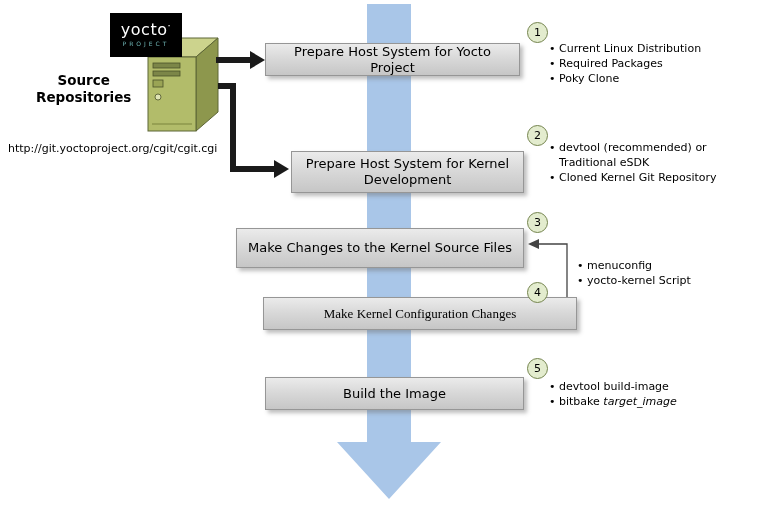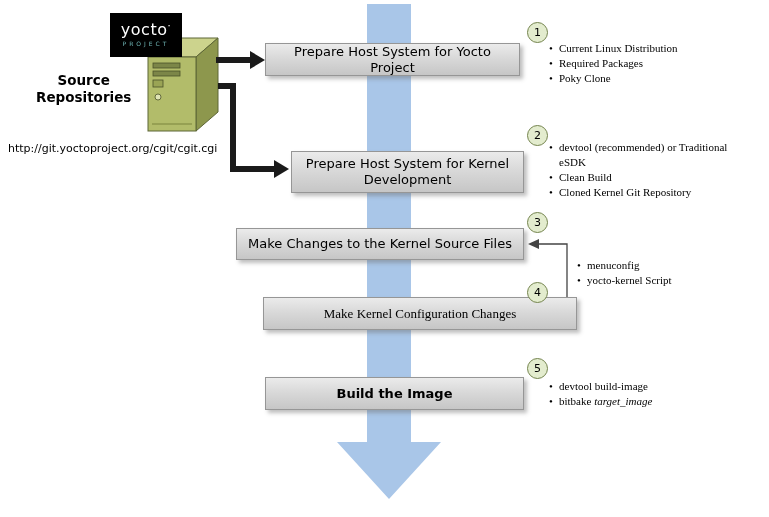--- a/index.html
+++ b/index.html
@@ -54,21 +54,21 @@
     background:#e3ecce; border:1.5px solid #74844e;
     display:flex; align-items:center; justify-content:center;
     font-size:11px;
   }
   
   .bullets {
     position:absolute; z-index:2;
     margin:0; padding:0; list-style:none;
     font-size:11px; line-height:15px;
   }
-  .bullets li { position:relative; padding-left:11px;font-family:Liberation Serif, serif; }
+  .bullets li { position:relative; padding-left:11px; }
   .bullets li::before { content:"•"; position:absolute; left:1px; top:0; }
 </style>
 </head>
 <body>
 
 <div class="canvas">
 
   <svg class="layer-svg" width="769" height="517" viewBox="0 0 769 517">
 
     <polygon points="367,4 411,4 411,442 441,442 389,499 337,442 367,442" fill="#a9c6e8"></polygon>
@@ -108,39 +108,38 @@
 
   <div class="source-title">
     <div>Source</div>
     <div>Repositories</div>
   </div>
 
   <div class="repo-url">http://git.yoctoproject.org/cgit/cgit.cgi</div>
 
   <div class="step-box" style="left:265px;top:43px;width:255px;height:33px;text-align:center;">Prepare Host System for Yocto Project</div>
   <div class="step-box" style="left:291px;top:151px;width:233px;height:42px;">Prepare Host System for Kernel Development</div>
-  <div class="step-box" style="left:236px;top:228px;width:288px;height:32px;">Make Changes to the Kernel Source Files</div>
+  <div class="step-box" style="left:236px;top:228px;width:288px;height:40px;">Make Changes to the Kernel Source Files</div>
   <div class="step-box" style="left:263px;top:297px;width:314px;height:33px;font-family:Liberation Serif, serif;">Make Kernel Configuration Changes</div>
-  <div class="step-box" style="left:265px;top:377px;width:259px;height:33px;font-weight:bold;">Build the Image</div>
+  <div class="step-box" style="left:265px;top:377px;width:259px;height:33px;">Build the Image</div>
 
   <div class="badge" style="left:527px;top:22px;">1</div>
   <div class="badge" style="left:527px;top:125px;">2</div>
   <div class="badge" style="left:527px;top:212px;">3</div>
   <div class="badge" style="left:527px;top:282px;">4</div>
   <div class="badge" style="left:527px;top:358px;">5</div>
 
   <ul class="bullets" style="left:548px;top:41px;width:195px;">
     <li>Current Linux Distribution</li>
     <li>Required Packages</li>
     <li>Poky Clone</li>
   </ul>
 
   <ul class="bullets" style="left:548px;top:140px;width:180px;">
     <li>devtool (recommended) or Traditional eSDK</li>
-    <li>Clean Build</li>
     <li>Cloned Kernel Git Repository</li>
   </ul>
 
   <ul class="bullets" style="left:576px;top:258px;width:165px;">
     <li>menuconfig</li>
     <li>yocto-kernel Script</li>
   </ul>
 
   <ul class="bullets" style="left:548px;top:379px;width:195px;">
     <li>devtool build-image</li>

